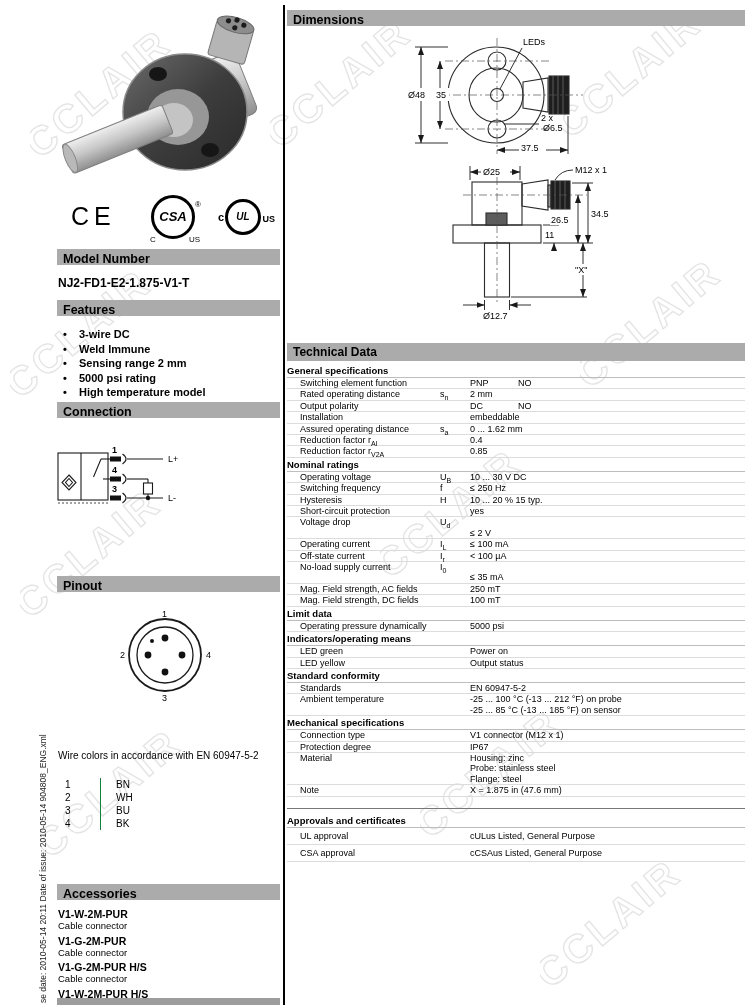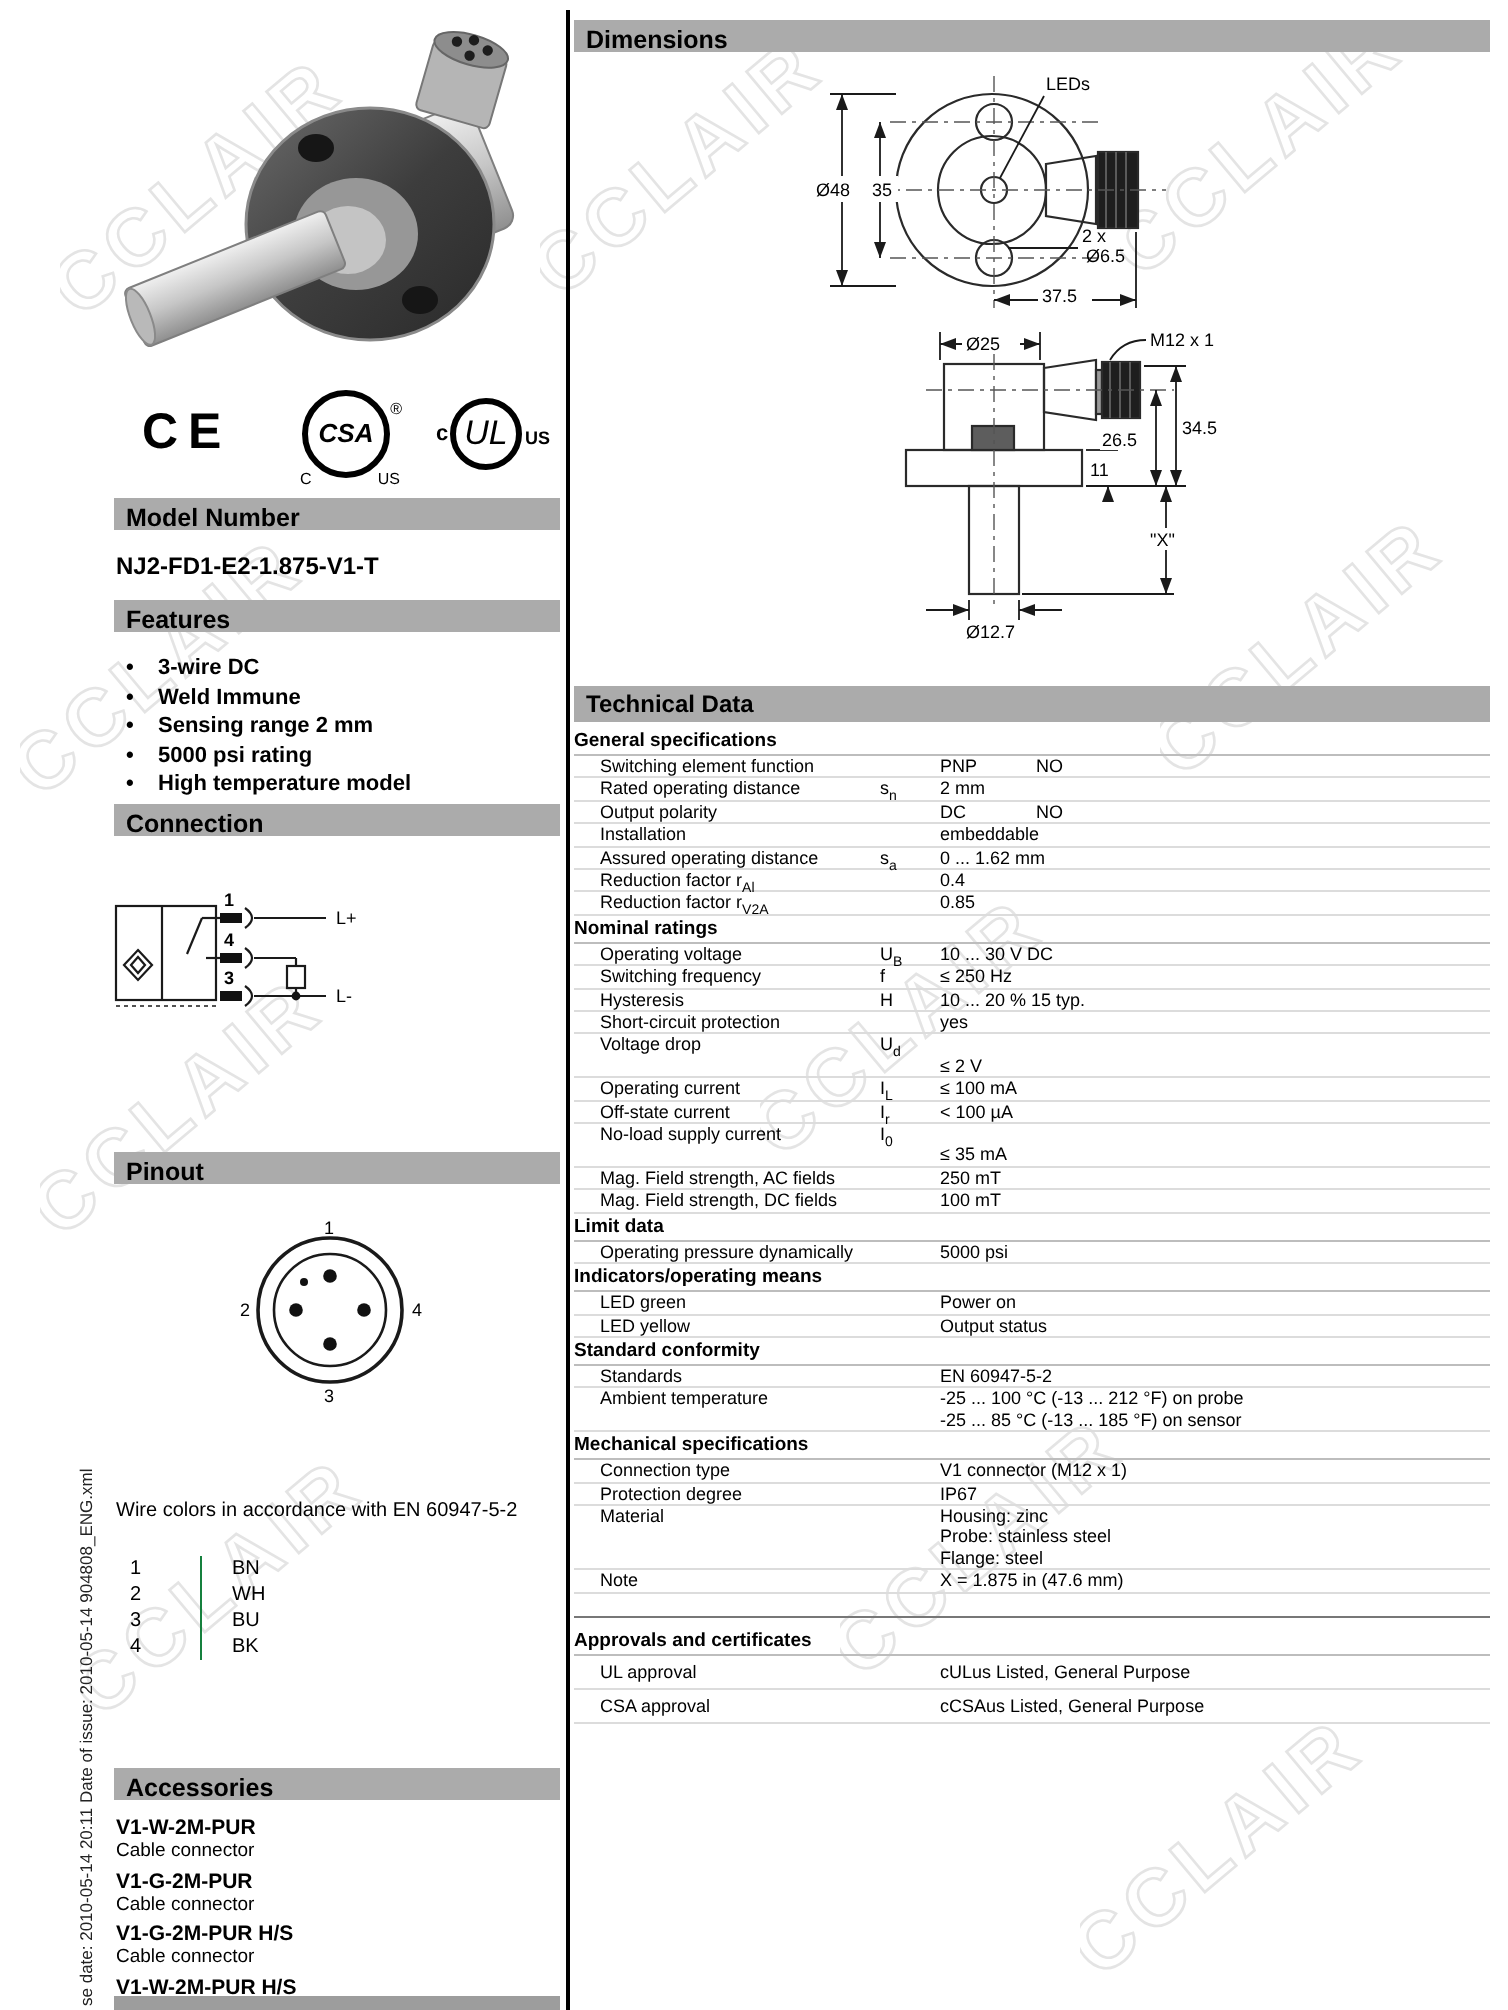--- a/index.html
+++ b/index.html
@@ -24,28 +24,28 @@
   .wire-note{font-size:10px;}
   .wire-row{display:flex;line-height:13px;font-size:10px;}
   .wire-pin{width:35px;padding-left:8px;}
   .wire-val{border-left:1px solid #15803d;padding-left:15px;}
   .acc-item{margin-bottom:3.5px;}
   .acc-model{font-weight:bold;font-size:10.5px;line-height:12px;}
   .acc-desc{font-size:9.5px;line-height:11px;}
   .bottom-sliver{position:absolute;left:0;top:998px;width:223px;height:7px;background:#9d9d9d;}
   
   .logos{position:absolute;left:0;top:190px;width:223px;height:52px;}
-  .logo-ce{position:absolute;left:14px;top:12px;font-size:25px;letter-spacing:5px;font-weight:700;}
+  .logo-ce{position:absolute;left:14px;top:12px;font-size:25px;letter-spacing:5px;font-weight:400;}
   .logo-csa{position:absolute;left:94px;top:5px;width:38px;height:38px;border:3px solid #000;border-radius:50%;text-align:center;}
   .logo-csa .csa-txt{font-weight:bold;font-size:13px;line-height:38px;font-style:italic;}
   .logo-csa .csa-r{position:absolute;right:-9px;top:2px;font-size:8px;}
   .logo-csa .csa-c{position:absolute;left:-4px;bottom:-8px;font-size:8px;}
   .logo-csa .csa-us{position:absolute;right:-8px;bottom:-8px;font-size:8px;}
   .logo-ul{position:absolute;left:168px;top:9px;width:30px;height:30px;border:3px solid #000;border-radius:50%;text-align:center;}
-  .logo-ul .ul-txt{font-weight:normal;font-style:italic;font-size:17px;line-height:30px;}
+  .logo-ul .ul-txt{font-weight:bold;font-style:italic;font-size:10px;line-height:30px;}
   .logo-ul .ul-c{position:absolute;left:-10px;top:9px;font-size:11px;font-weight:bold;}
   .logo-ul .ul-us{position:absolute;right:-17px;top:12px;font-size:9px;font-weight:bold;}
   
   .tech-table{position:absolute;left:0;right:0;top:364px;}
   .sec-title{font-weight:bold;font-size:9.5px;line-height:11px;border-bottom:1px solid #bdbdbd;padding:1px 0 1px 0;}
   .sec-title.approvals-title{margin-top:11px;border-top:1px solid #777;padding-top:6px;}
   .trow{display:grid;grid-template-columns:140px 30px 1fr;padding:0 0 0 13px;border-bottom:1px solid #dcdcdc;font-size:9px;line-height:10.4px;}
   .trow.approval-row{padding-top:3px;padding-bottom:3px;}
   .vline{min-height:10.4px;}
   .v1{display:inline-block;min-width:48px;}

